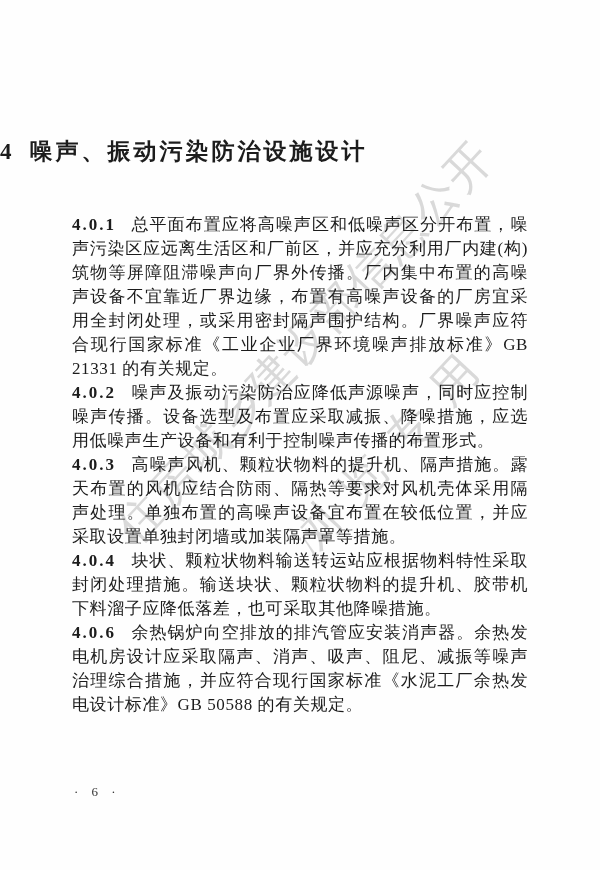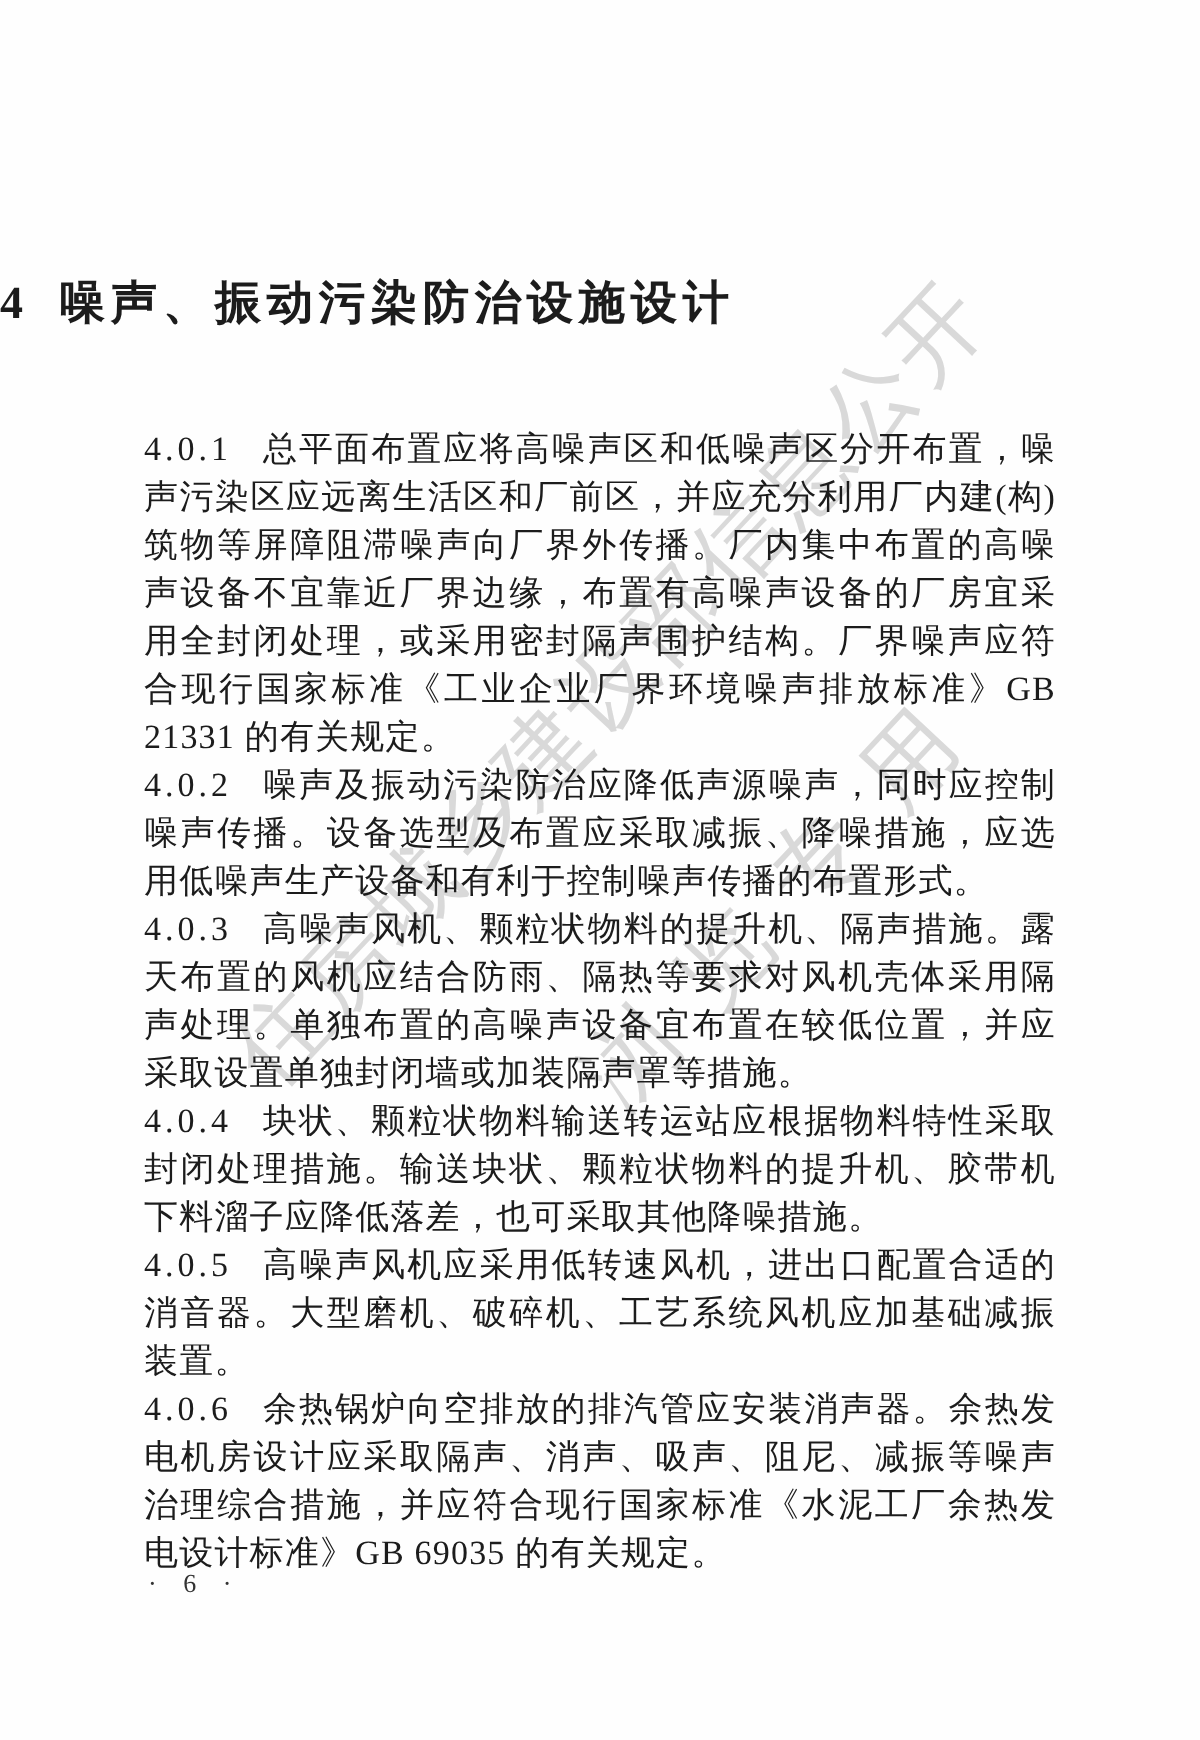--- a/index.html
+++ b/index.html
@@ -39,21 +39,21 @@
     margin:46px 0 0 72px;
     width:456px;
     font-size:17px;
     line-height:24px;
     text-align:justify;
     text-justify:inter-ideograph;
     letter-spacing:0.6px;
   }
   .clause{margin:0;}
   .clause .num{
-    font-weight:normal;
+    font-weight:bold;
     letter-spacing:2px;
     margin-right:15px;
   }
   .page-number{
     position:absolute;
     left:74px;top:784px;
     font-size:13px;
     letter-spacing:5px;
     color:#333;
   }
@@ -72,20 +72,19 @@
 
     <h1 class="title">
       <span class="chapter-no">4</span><span>噪声、振动污染防治设施设计</span>
     </h1>
 
     <div class="body">
       <p class="clause"><span class="num">4.0.1</span><span>总平面布置应将高噪声区和低噪声区分开布置，噪声污染区应远离生活区和厂前区，并应充分利用厂内建(构)筑物等屏障阻滞噪声向厂界外传播。厂内集中布置的高噪声设备不宜靠近厂界边缘，布置有高噪声设备的厂房宜采用全封闭处理，或采用密封隔声围护结构。厂界噪声应符合现行国家标准《工业企业厂界环境噪声排放标准》GB 21331 的有关规定。</span></p>
       <p class="clause"><span class="num">4.0.2</span><span>噪声及振动污染防治应降低声源噪声，同时应控制噪声传播。设备选型及布置应采取减振、降噪措施，应选用低噪声生产设备和有利于控制噪声传播的布置形式。</span></p>
       <p class="clause"><span class="num">4.0.3</span><span>高噪声风机、颗粒状物料的提升机、隔声措施。露天布置的风机应结合防雨、隔热等要求对风机壳体采用隔声处理。单独布置的高噪声设备宜布置在较低位置，并应采取设置单独封闭墙或加装隔声罩等措施。</span></p>
       <p class="clause"><span class="num">4.0.4</span><span>块状、颗粒状物料输送转运站应根据物料特性采取封闭处理措施。输送块状、颗粒状物料的提升机、胶带机下料溜子应降低落差，也可采取其他降噪措施。</span></p>
-      <p class="clause"><span class="num">4.0.5</span><span>高噪声风机应采用低转速风机，进出口配置合适的消音器。大型磨机、破碎机、工艺系统风机应加基础减振装置。</span></p>
-      <p class="clause"><span class="num">4.0.6</span><span>余热锅炉向空排放的排汽管应安装消声器。余热发电机房设计应采取隔声、消声、吸声、阻尼、减振等噪声治理综合措施，并应符合现行国家标准《水泥工厂余热发电设计标准》GB 69035 的有关规定。</span></p>
+      <p class="clause"><span class="num">4.0.6</span><span>余热锅炉向空排放的排汽管应安装消声器。余热发电机房设计应采取隔声、消声、吸声、阻尼、减振等噪声治理综合措施，并应符合现行国家标准《水泥工厂余热发电设计标准》GB 50588 的有关规定。</span></p>
     </div>
 
     <div class="page-number">· 6 ·</div>
   </div>
 
 </div>
 
 </body></html>

